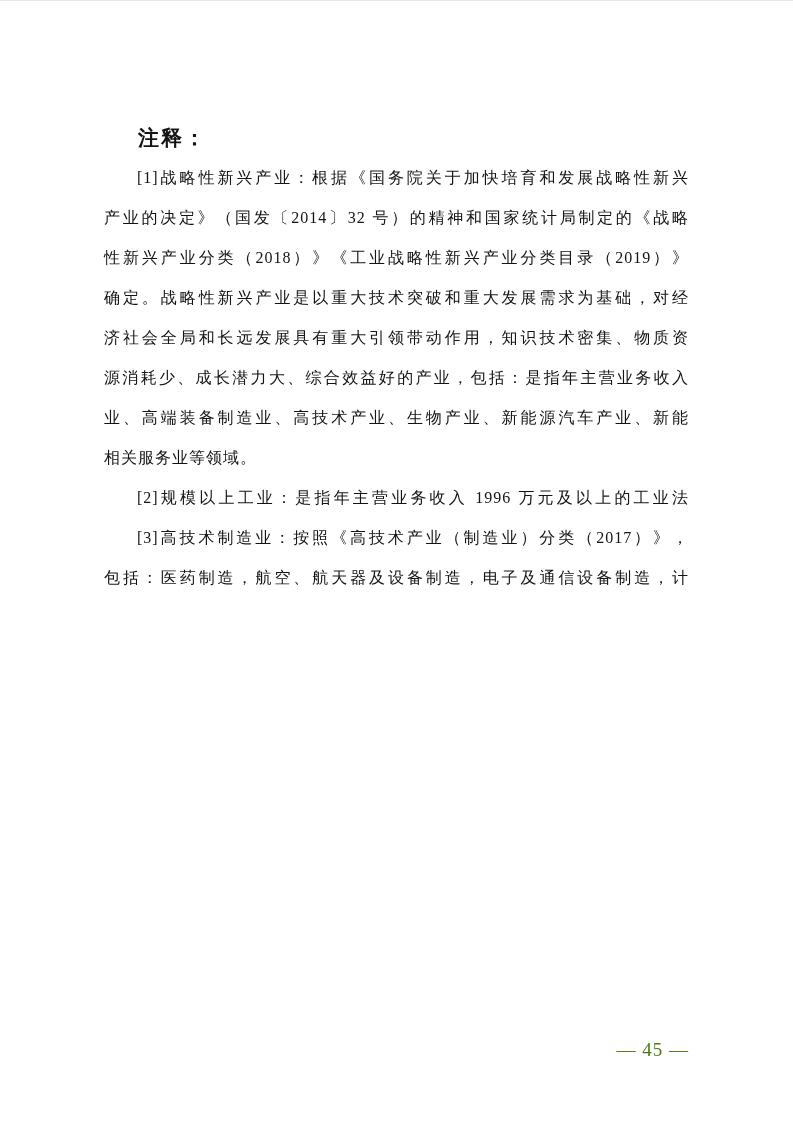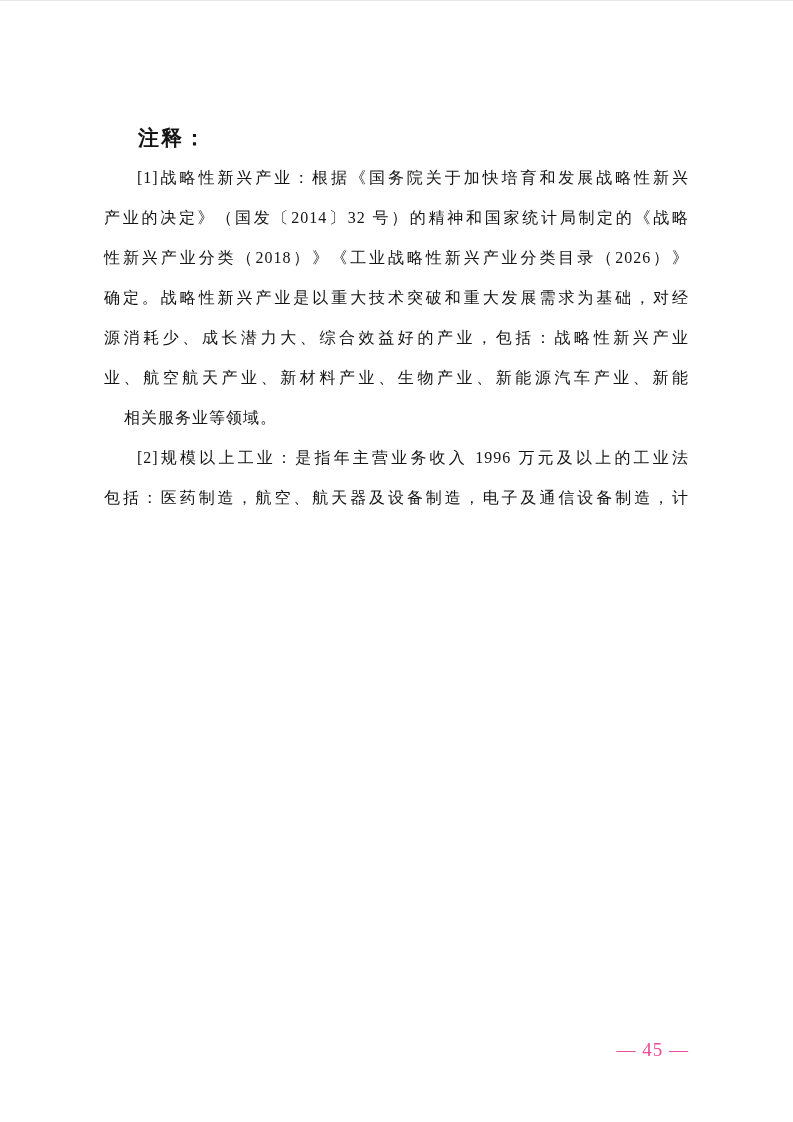--- a/index.html
+++ b/index.html
@@ -39,45 +39,46 @@
     text-align: justify;
     text-align-last: justify;
     text-justify: inter-character;
     white-space: normal;
   }
   .line.first {
     text-indent: 33px;
   }
   .line.last {
     text-align-last: left;
-    margin-left: 20px;
   }
   .page-number {
     position: absolute;
     left: 104px;
     top: 1038px;
     width: 585px;
     text-align: right;
     font-size: 19px;
     letter-spacing: 1px;
-    color: #ec4899;
+    color: #4d7c0f;
   }
 </style>
 </head>
 <body>
 
 <div class="page">
   <div class="content">
     <h2 class="heading">注释：</h2>
     <div id="notes-body">
         <div class="line first">[1]战略性新兴产业：根据《国务院关于加快培育和发展战略性新兴</div>
         <div class="line">产业的决定》（国发〔2014〕32 号）的精神和国家统计局制定的《战略</div>
-        <div class="line">性新兴产业分类（2018）》《工业战略性新兴产业分类目录（2026）》</div>
+        <div class="line">性新兴产业分类（2018）》《工业战略性新兴产业分类目录（2019）》</div>
         <div class="line">确定。战略性新兴产业是以重大技术突破和重大发展需求为基础，对经</div>
-        <div class="line">源消耗少、成长潜力大、综合效益好的产业，包括：战略性新兴产业</div>
-        <div class="line">业、航空航天产业、新材料产业、生物产业、新能源汽车产业、新能</div>
+        <div class="line">济社会全局和长远发展具有重大引领带动作用，知识技术密集、物质资</div>
+        <div class="line">源消耗少、成长潜力大、综合效益好的产业，包括：是指年主营业务收入</div>
+        <div class="line">业、高端装备制造业、高技术产业、生物产业、新能源汽车产业、新能</div>
         <div class="line last">相关服务业等领域。</div>
         <div class="line first">[2]规模以上工业：是指年主营业务收入 1996 万元及以上的工业法</div>
+        <div class="line first">[3]高技术制造业：按照《高技术产业（制造业）分类（2017）》，</div>
         <div class="line">包括：医药制造，航空、航天器及设备制造，电子及通信设备制造，计</div>
       </div>
   </div>
   <div class="page-number">— 45 —</div>
 </div>
 
 </body></html>

